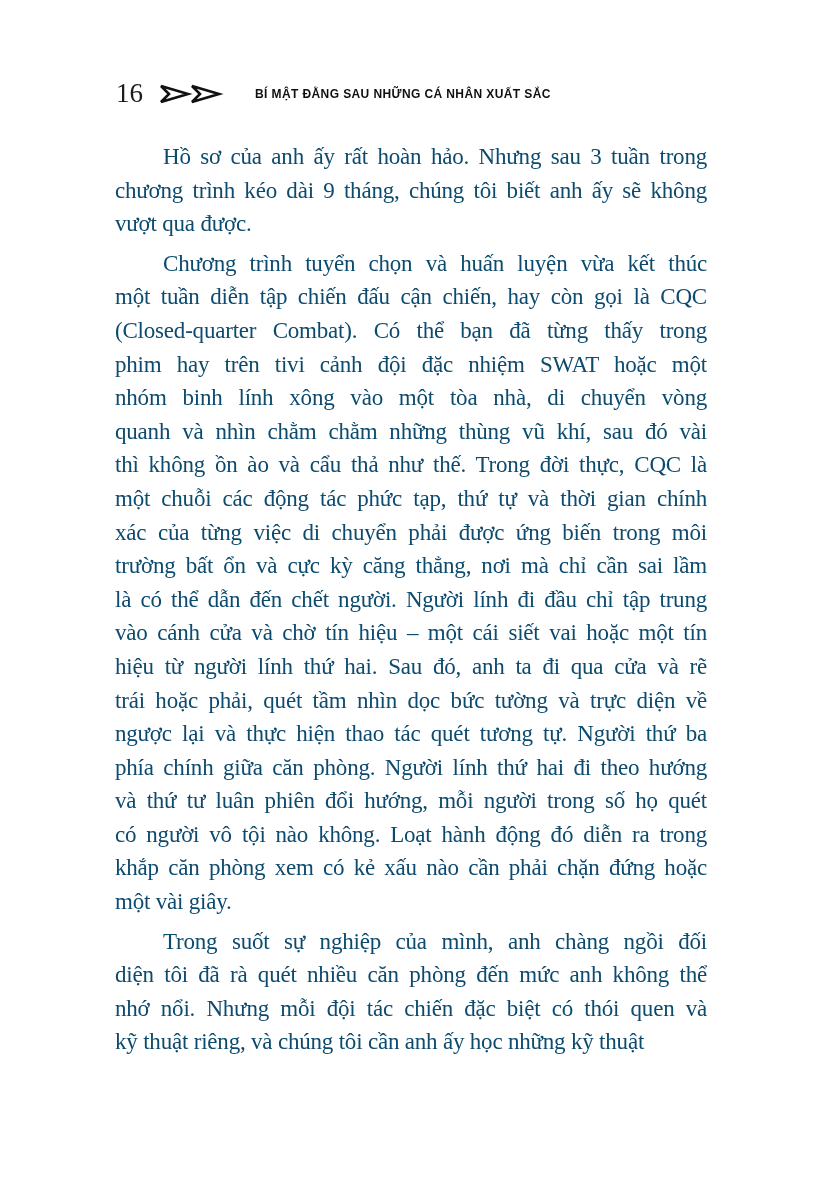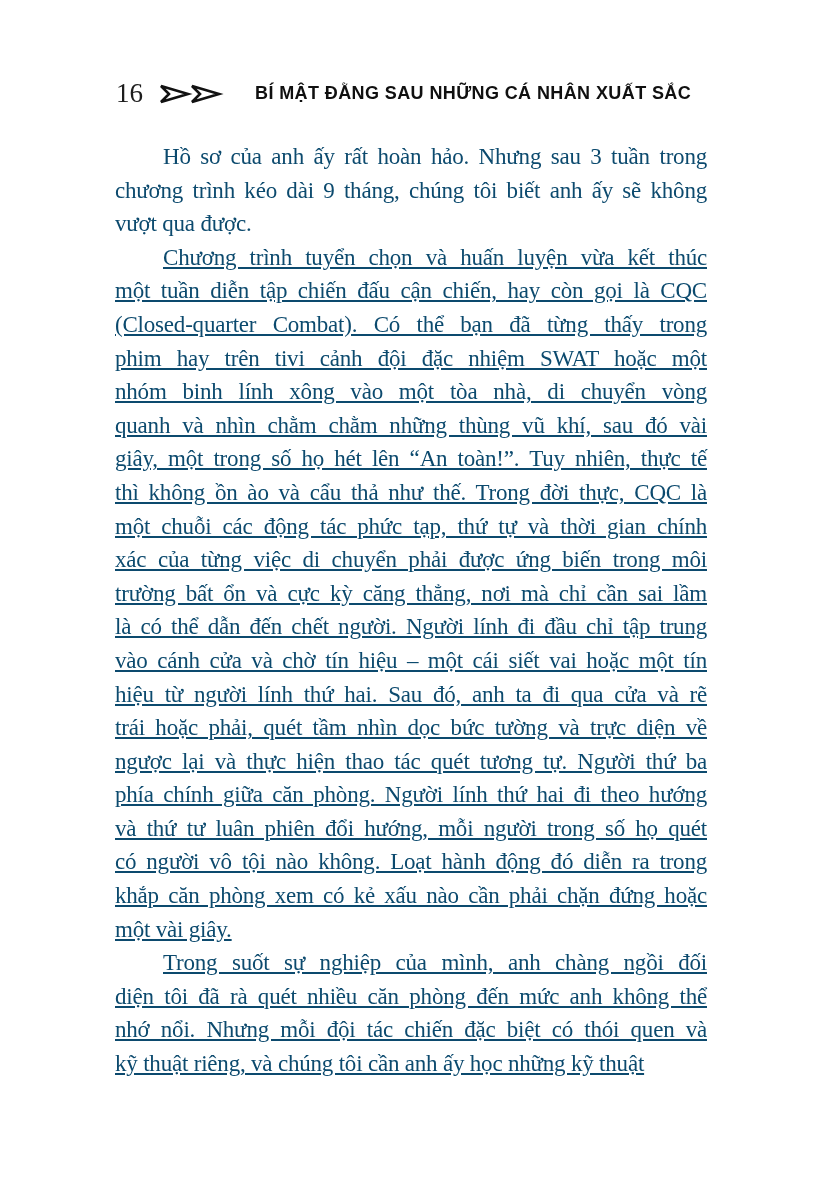--- a/index.html
+++ b/index.html
@@ -33,42 +33,41 @@
     margin-left: 16px;
     margin-right: 30px;
     display: flex;
     align-items: center;
   }
   .marker svg { display: block; }
   .header-title {
     margin: 0;
     font-family: "Liberation Sans", sans-serif;
     font-weight: bold;
-    font-size: 18px;
+    font-size: 12px;
     letter-spacing: 0.4px;
     color: #101010;
     white-space: nowrap;
     text-align: right;
   }
   .body-text {
     position: absolute;
     top: 140px;
     left: 115px;
     width: 592px;
     color: #0c4a6e;
     font-size: 23px;
     line-height: 33.6px;
     letter-spacing: -0.2px;
   }
   .para {
     margin: 0;
   }
   .para + .para {
-    margin-top: 0;
-    text-decoration: underline;
+    margin-top: 6px;
   }
   .tl {
     display: block;
     text-align: justify;
     text-align-last: justify;
   }
   .tl-first {
     text-indent: 48px;
   }
   .tl-last {
@@ -97,21 +96,20 @@
         <span class="tl">chương trình kéo dài 9 tháng, chúng tôi biết anh ấy sẽ không</span>
         <span class="tl tl-last">vượt qua được.</span>
       </p>
       <p class="para">
         <span class="tl tl-first">Chương trình tuyển chọn và huấn luyện vừa kết thúc</span>
         <span class="tl">một tuần diễn tập chiến đấu cận chiến, hay còn gọi là CQC</span>
         <span class="tl">(Closed-quarter Combat). Có thể bạn đã từng thấy trong</span>
         <span class="tl">phim hay trên tivi cảnh đội đặc nhiệm SWAT hoặc một</span>
         <span class="tl">nhóm binh lính xông vào một tòa nhà, di chuyển vòng</span>
         <span class="tl">quanh và nhìn chằm chằm những thùng vũ khí, sau đó vài</span>
-        <span class="tl">giây, một trong số họ hét lên “An toàn!”. Tuy nhiên, thực tế</span>
         <span class="tl">thì không ồn ào và cẩu thả như thế. Trong đời thực, CQC là</span>
         <span class="tl">một chuỗi các động tác phức tạp, thứ tự và thời gian chính</span>
         <span class="tl">xác của từng việc di chuyển phải được ứng biến trong môi</span>
         <span class="tl">trường bất ổn và cực kỳ căng thẳng, nơi mà chỉ cần sai lầm</span>
         <span class="tl">là có thể dẫn đến chết người. Người lính đi đầu chỉ tập trung</span>
         <span class="tl">vào cánh cửa và chờ tín hiệu – một cái siết vai hoặc một tín</span>
         <span class="tl">hiệu từ người lính thứ hai. Sau đó, anh ta đi qua cửa và rẽ</span>
         <span class="tl">trái hoặc phải, quét tầm nhìn dọc bức tường và trực diện về</span>
         <span class="tl">ngược lại và thực hiện thao tác quét tương tự. Người thứ ba</span>
         <span class="tl">phía chính giữa căn phòng. Người lính thứ hai đi theo hướng</span>

